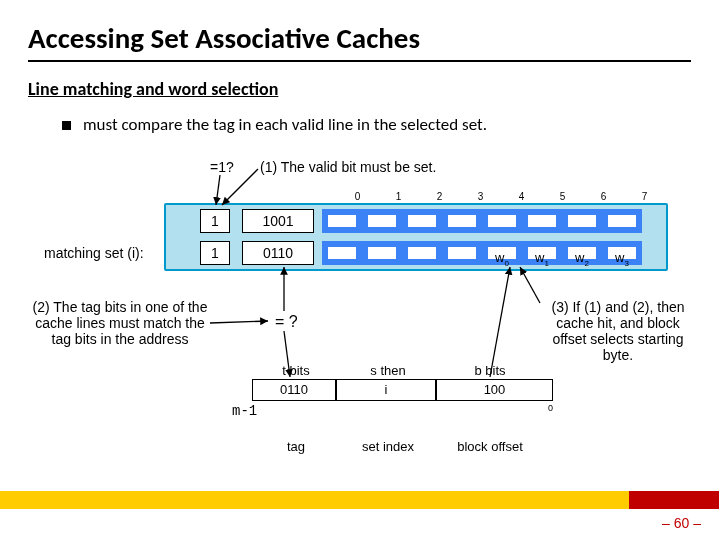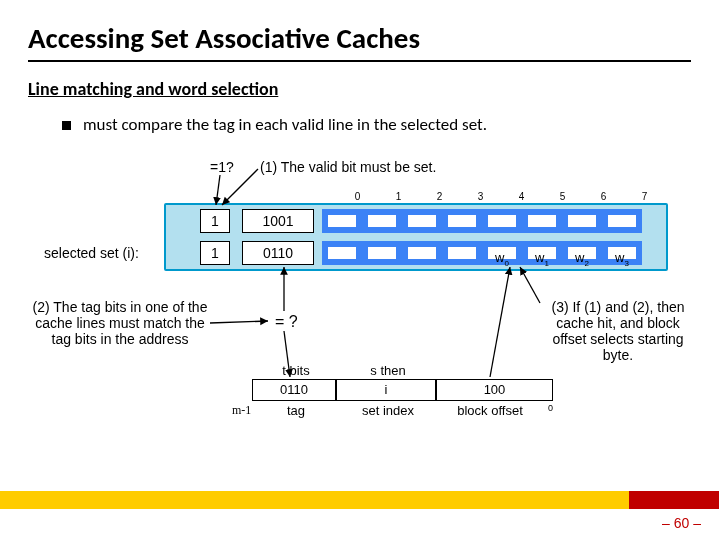--- a/index.html
+++ b/index.html
@@ -184,27 +184,27 @@
     font-family: Arial, sans-serif;
   }
   .addrnames {
     position: absolute;
     left: 254px;
     top: 250px;
     display: flex;
     font-size: 13px;
     font-family: Arial, sans-serif;
   }
-  .addrnames span { text-align: center; }
+  .addrnames span { text-align: center; margin-top: 36px; }
   .mlabel {
     position: absolute;
     left: 232px;
     top: 250px;
-    font-size: 12px;
-    font-family: Liberation Serif, serif;
+    font-size: 14px;
+    font-family: Liberation Mono, monospace;
   }
   .zlabel {
     position: absolute;
     left: 548px;
     top: 250px;
     font-size: 9px;
     font-family: Arial, sans-serif;
   }
   svg.arrows {
     position: absolute;
@@ -283,28 +283,29 @@
       <div class="dcell"></div>
       <div class="dcell"></div>
       <div class="dcell"></div>
       <div class="dcell"><span>w</span><span class="sub">0</span></div>
       <div class="dcell"><span>w</span><span class="sub">1</span></div>
       <div class="dcell"><span>w</span><span class="sub">2</span></div>
       <div class="dcell"><span>w</span><span class="sub">3</span></div>
     </div>
   </div>
 
-  <div class="sellabel">selected set (i):</div>
+  <div class="sellabel">matching set (i):</div>
   <div class="note2">(2) The tag bits in one of the cache lines must match the tag bits in the address</div>
   <div class="note3">(3) If (1) and (2), then cache hit, and block offset selects starting byte.</div>
   <div class="eqq">= ?</div>
 
   <div class="addrlabels">
     <span style="width:84px">t bits</span>
     <span style="width:100px">s then</span>
+    <span style="width:104px">b bits</span>
   </div>
   <div class="addrbox">
     <div class="acell" style="width:84px">0110</div>
     <div class="acell" style="width:100px">i</div>
     <div class="acell" style="width:117px">100</div>
   </div>
   <div class="addrnames">
     <span style="width:84px">tag</span>
     <span style="width:100px">set index</span>
     <span style="width:104px">block offset</span>

